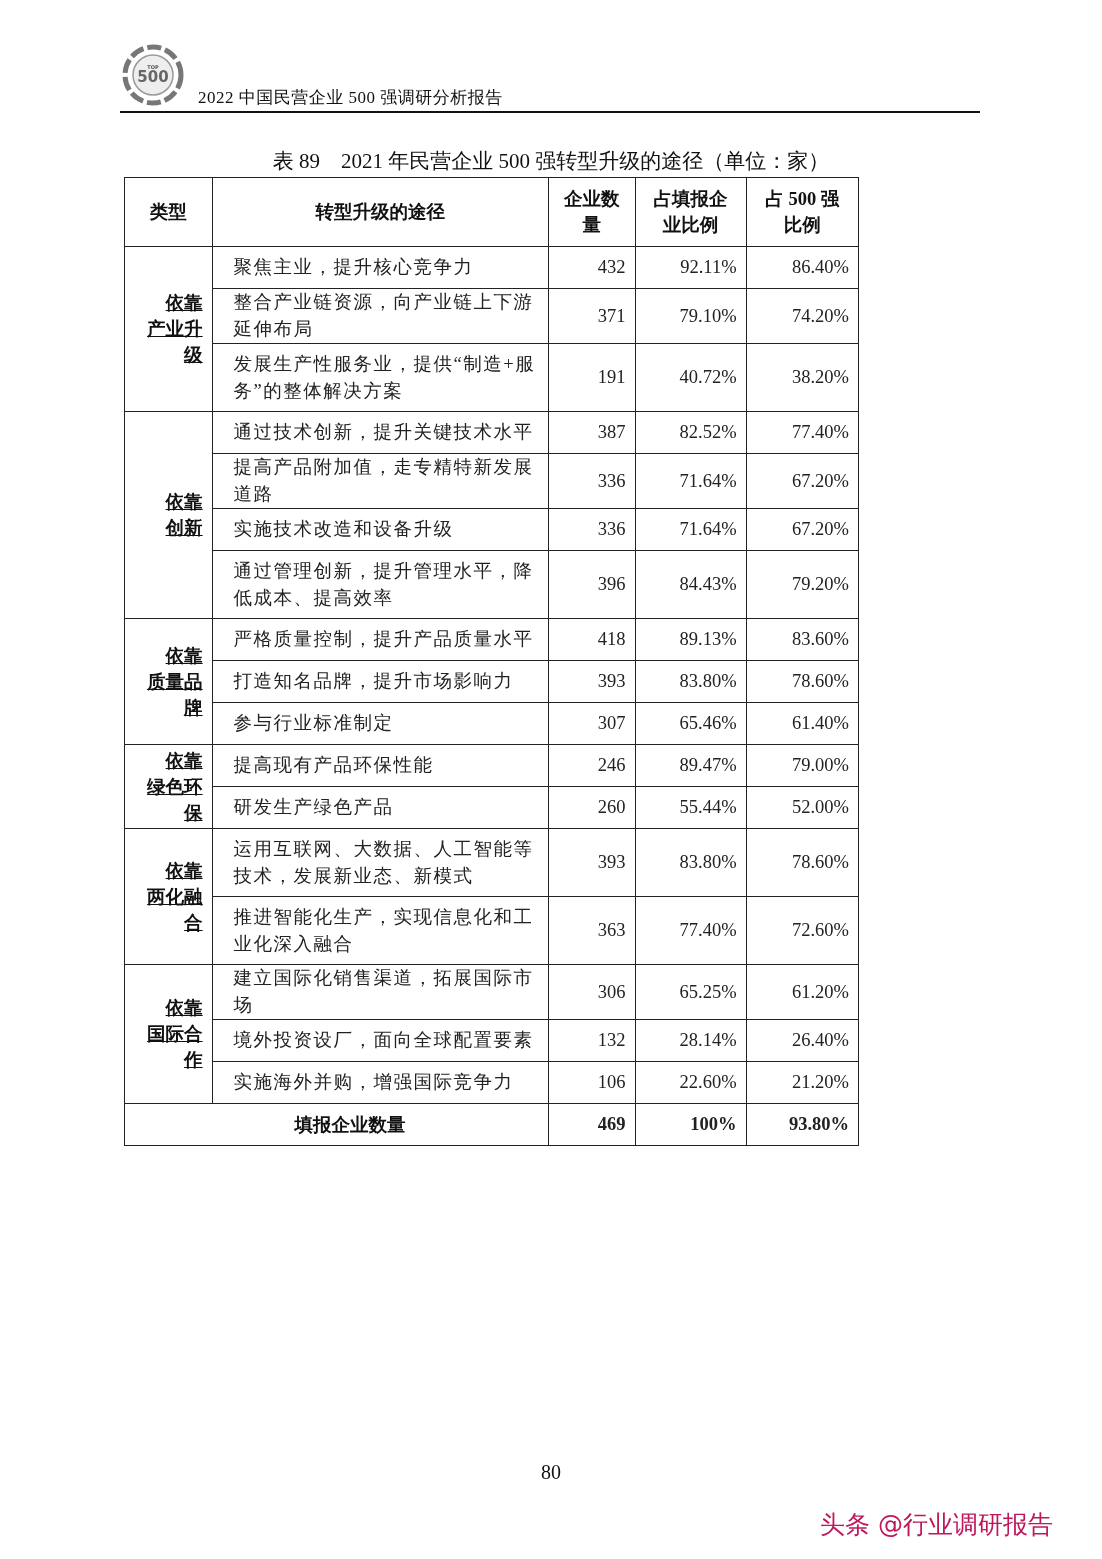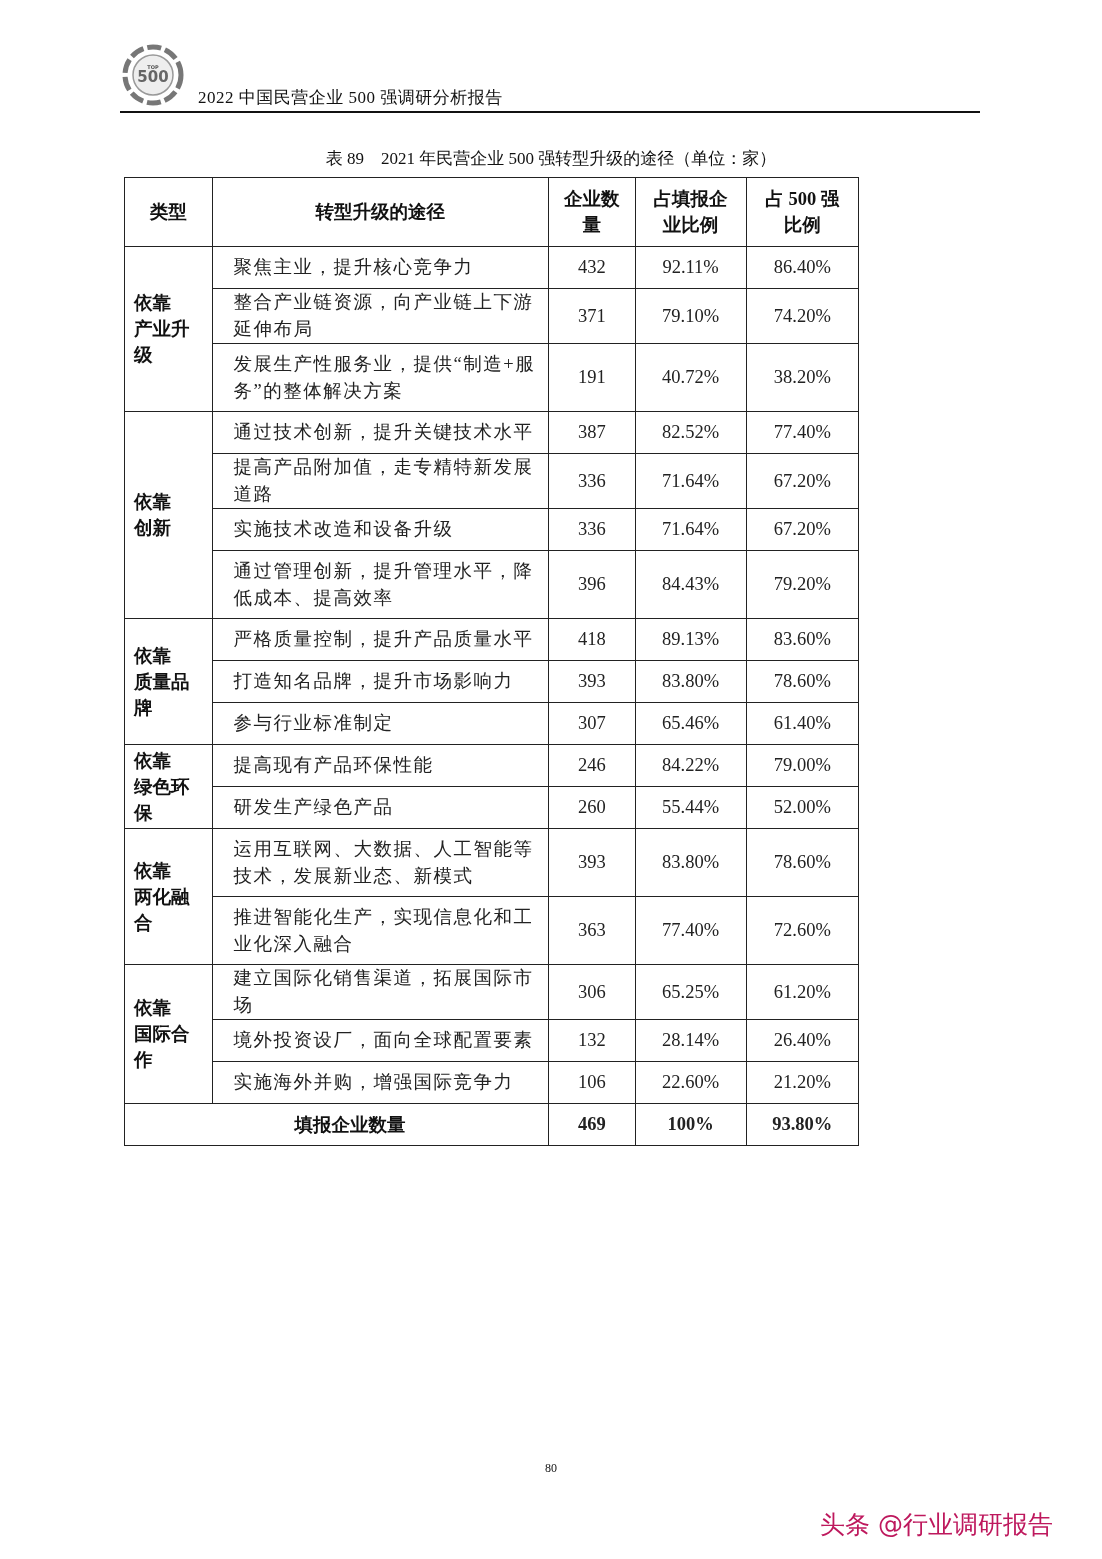--- a/index.html
+++ b/index.html
@@ -1,33 +1,33 @@
 <!DOCTYPE html>
 <html><head>
 <meta charset="utf-8">
 <style>
   html, body { margin: 0; padding: 0; background: #ffffff; }
   body { width: 1102px; height: 1559px; position: relative; overflow: hidden;
          font-family: "Liberation Serif", "DejaVu Serif", serif; color: #111; }
   .logo { position: absolute; left: 122px; top: 44px; width: 62px; height: 62px; }
   .header-title { position: absolute; left: 198px; top: 86px; font-size: 17px; letter-spacing: 0.5px; color: #111; }
   .header-rule { position: absolute; left: 120px; top: 111px; width: 860px; height: 2px; background: #111; }
-  .caption { position: absolute; left: 0; width: 1102px; top: 147px; text-align: center; font-size: 17px; }
+  .caption { position: absolute; left: 0; width: 1102px; top: 147px; text-align: center; font-size: 21px; }
   table.main { position: absolute; left: 124px; top: 177px; width: 735px; border-collapse: collapse;
                font-size: 18.5px; }
   table.main td, table.main th { border: 1px solid #222; padding: 0 9px; }
   table.main th { font-weight: bold; font-size: 18.5px; height: 68px; line-height: 26px; text-align: center; }
   table.main td.path { text-align: left; line-height: 27px; letter-spacing: 1.5px; color: #222; padding-left: 21px; }
-  table.main td.num { text-align: center; color: #222; }
-  table.main td.cat { text-align: left; font-weight: bold; line-height: 26px; }
+  table.main td.num { text-align: right; color: #222; }
+  table.main td.cat { text-align: right; font-weight: bold; line-height: 26px; text-decoration: underline; }
   tr.single td { height: 41px; }
   tr.double td { height: 67px; }
   tr.total td { height: 41px; font-weight: bold; }
   tr.total td.label { text-align: center; padding-left: 36px; }
-  .page-number { position: absolute; left: 0; width: 1102px; top: 1461px; text-align: center; font-size: 12px; }
+  .page-number { position: absolute; left: 0; width: 1102px; top: 1461px; text-align: center; font-size: 20px; }
   .watermark { position: absolute; left: 820px; top: 1508px; font-family: "DejaVu Sans", sans-serif;
                font-size: 25px; color: #be185d; text-shadow: 1px 1px 0 #fff, -1px -1px 0 #fff; }
 </style>
 </head>
 <body>
 
 <div class="logo">
   <svg width="62" height="62" viewBox="0 0 62 62">
     <circle cx="31" cy="31" r="28" fill="none" stroke="#777" stroke-width="5" stroke-dasharray="14 4"></circle>
     <circle cx="31" cy="31" r="20" fill="#eee" stroke="#999" stroke-width="1.5"></circle>
@@ -122,21 +122,21 @@
       <td class="path">参与行业标准制定</td>
       <td class="num">307</td>
       <td class="num">65.46%</td>
       <td class="num">61.40%</td>
     </tr>
 
     <tr class="single">
       <td class="cat" rowspan="2"><span>依靠</span><br><span>绿色环保</span></td>
       <td class="path">提高现有产品环保性能</td>
       <td class="num">246</td>
-      <td class="num">84.22%</td>
+      <td class="num">89.47%</td>
       <td class="num">79.00%</td>
     </tr>
     <tr class="single">
       <td class="path">研发生产绿色产品</td>
       <td class="num">260</td>
       <td class="num">55.44%</td>
       <td class="num">52.00%</td>
     </tr>
 
     <tr class="double">

